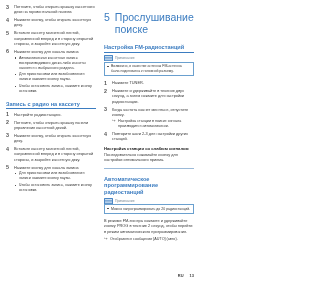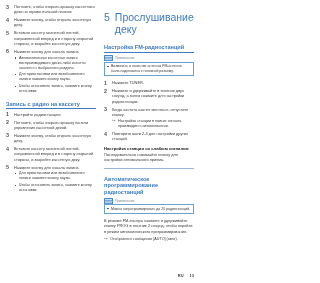--- a/index.html
+++ b/index.html
@@ -255,21 +255,21 @@
           </ul>
         </li>
       </ol>
 
     </div>
 
     <div class="col col-right">
 
       <div class="chapter">
         <span class="num">5</span>
-        <span class="txt">Прослушивание деку</span>
+        <span class="txt">Прослушивание поиске</span>
       </div>
 
       <div class="sect under">Настройка FM-радиостанций</div>
 
       <div class="note">
         <div class="note-head">
           <span class="note-icon"></span>
           <span class="note-label">Примечание</span>
         </div>
         <div class="note-body">

